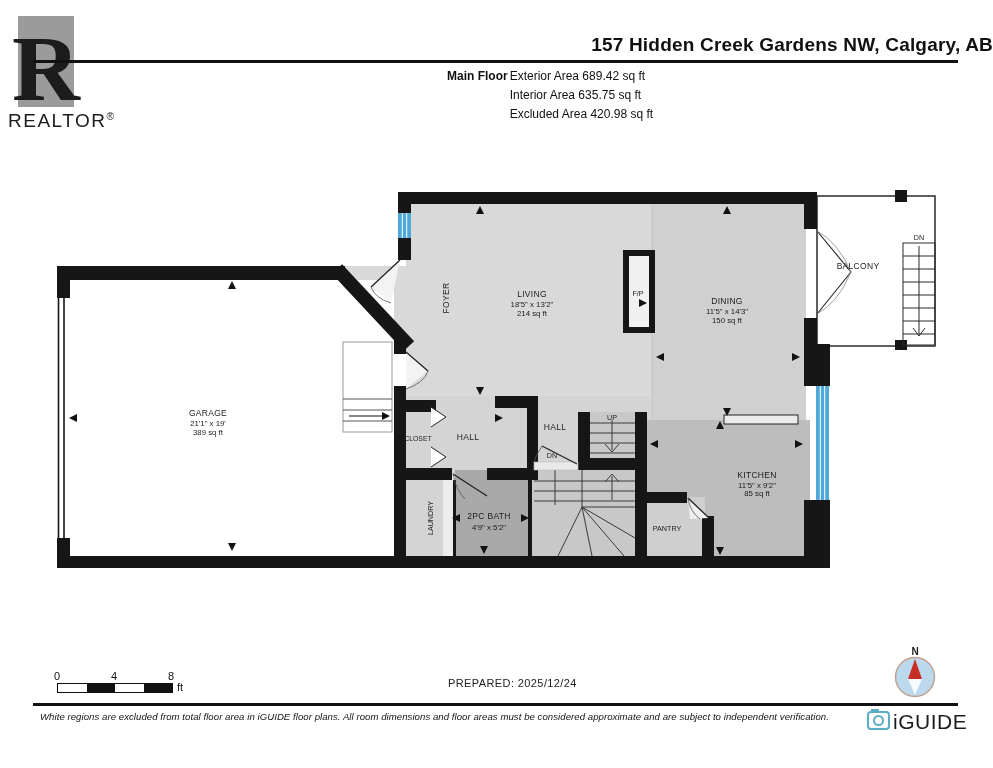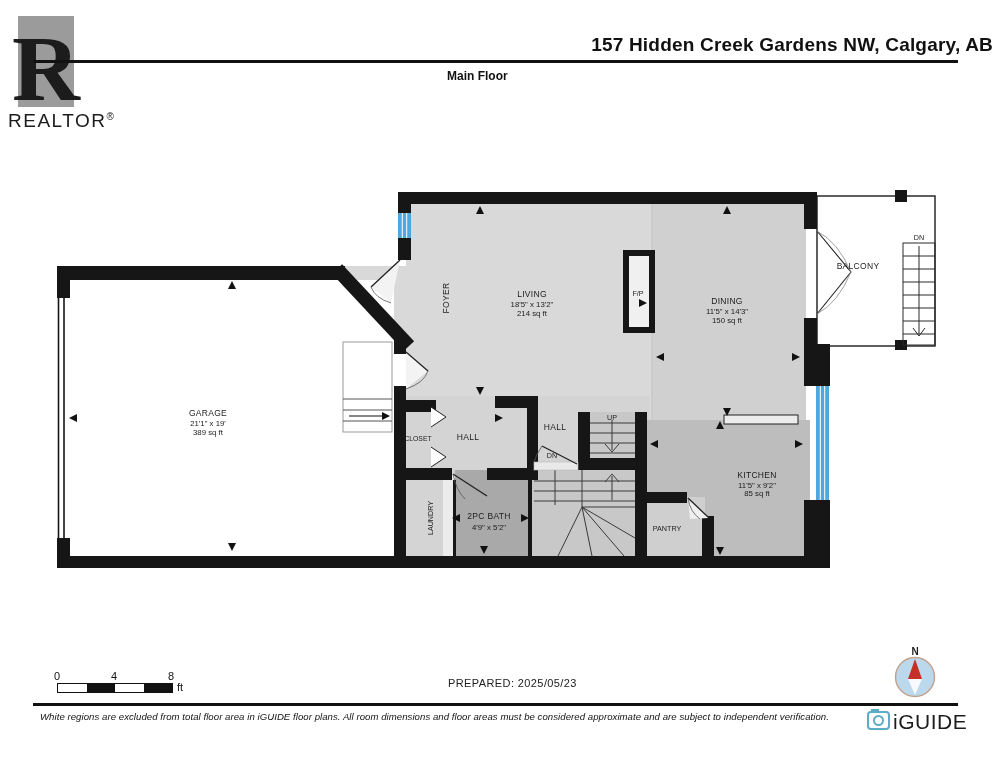--- a/index.html
+++ b/index.html
@@ -242,36 +242,41 @@
   <text x="40" y="92" text-anchor="middle" fill="#fff" style="font-family:'Liberation Serif',serif;font-weight:bold;font-size:94px;">R</text>
   <text x="2" y="119" fill="#9b9b9b" style="font-size:19px;letter-spacing:1.5px;">
     <tspan>REALTOR</tspan><tspan dy="-7" style="font-size:10px;">®</tspan>
   </text>
 </svg>
 
 <div class="abs" id="page-title">157 Hidden Creek Gardens NW, Calgary, AB</div>
 
 <div class="abs" id="floor-info">
   <div class="lbl">Main Floor</div>
+  <div>
+    <div>Exterior Area 689.42 sq ft</div>
+    <div>Interior Area 635.75 sq ft</div>
+    <div>Excluded Area 420.98 sq ft</div>
+  </div>
 </div>
 
 <div class="abs" id="scale">
   <div class="num" style="left:0px;">0</div>
   <div class="num" style="left:57px;">4</div>
   <div class="num" style="left:114px;">8</div>
   <div id="scale-bar">
     <div style="background:#fff;"></div>
       <div style="background:#111;"></div>
     <div style="background:#fff;"></div>
       <div style="background:#111;"></div>
   </div>
   <div class="unit">ft</div>
 </div>
 
-<div class="abs" id="prepared">PREPARED: 2025/05/23</div>
+<div class="abs" id="prepared">PREPARED: 2025/12/24</div>
 
 <svg class="abs" style="top:642px;left:888px;" width="56" height="60" viewBox="0 0 56 60">
   <text x="27" y="13" text-anchor="middle" style="font-size:10px;font-weight:bold;">N</text>
   <circle cx="27" cy="35" r="19.5" fill="#bcd8ec" stroke="#c2a18d" stroke-width="1.4"></circle>
   <polygon points="27,17 20,37 34,37" fill="#C62F26"></polygon>
   <polygon points="27,53 20,37 34,37" fill="#f6fafc"></polygon>
 </svg>
 
 <div class="abs" id="bottom-rule"></div>
 <div class="abs" id="disclaimer">White regions are excluded from total floor area in iGUIDE floor plans. All room dimensions and floor areas must be considered approximate and are subject to independent verification.</div>

